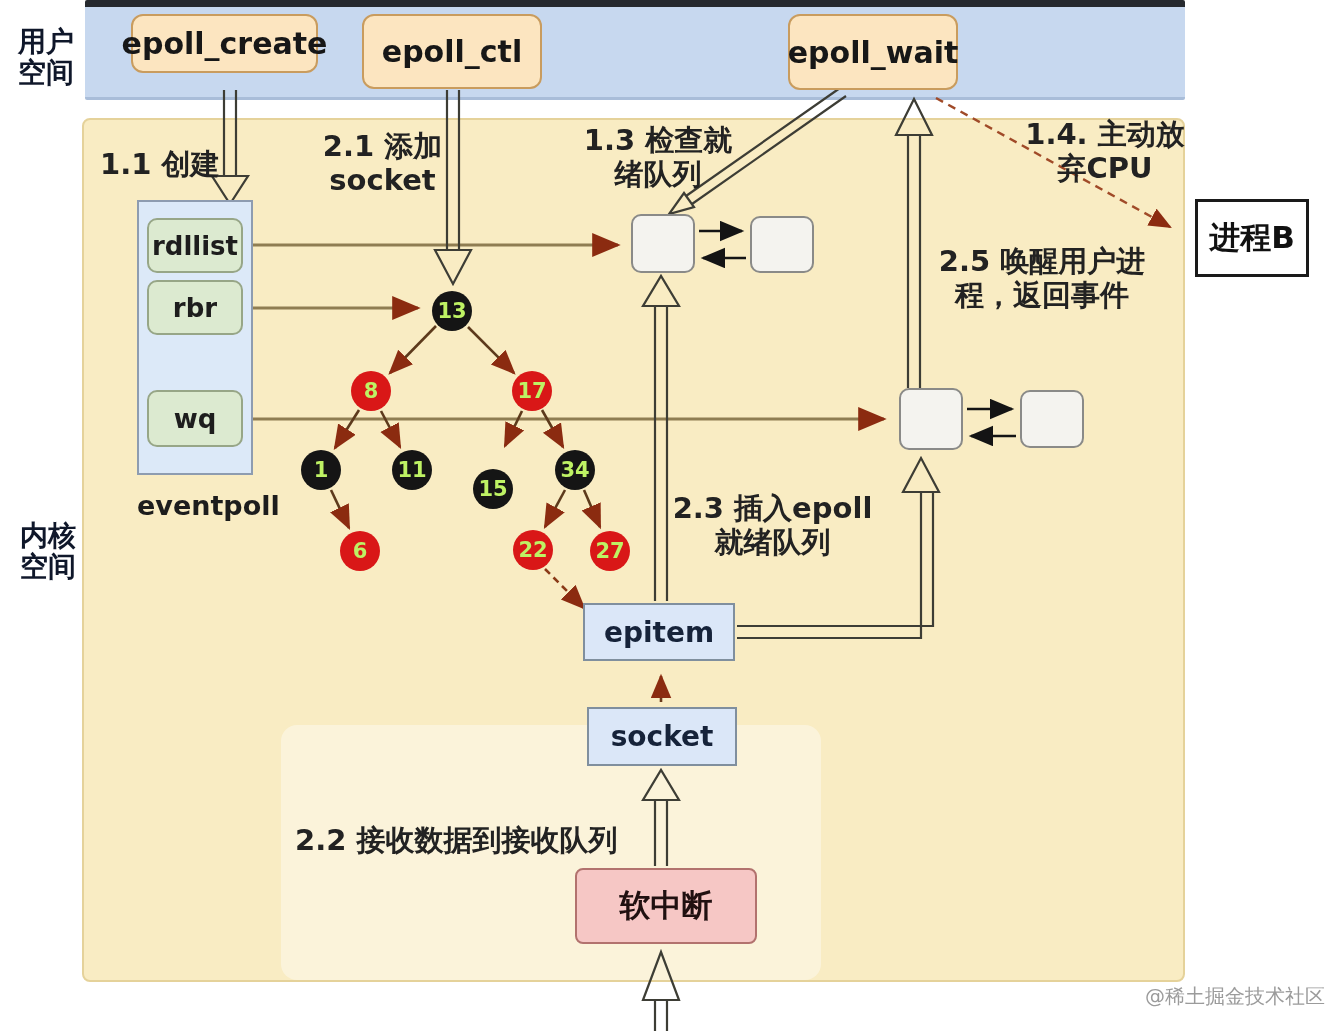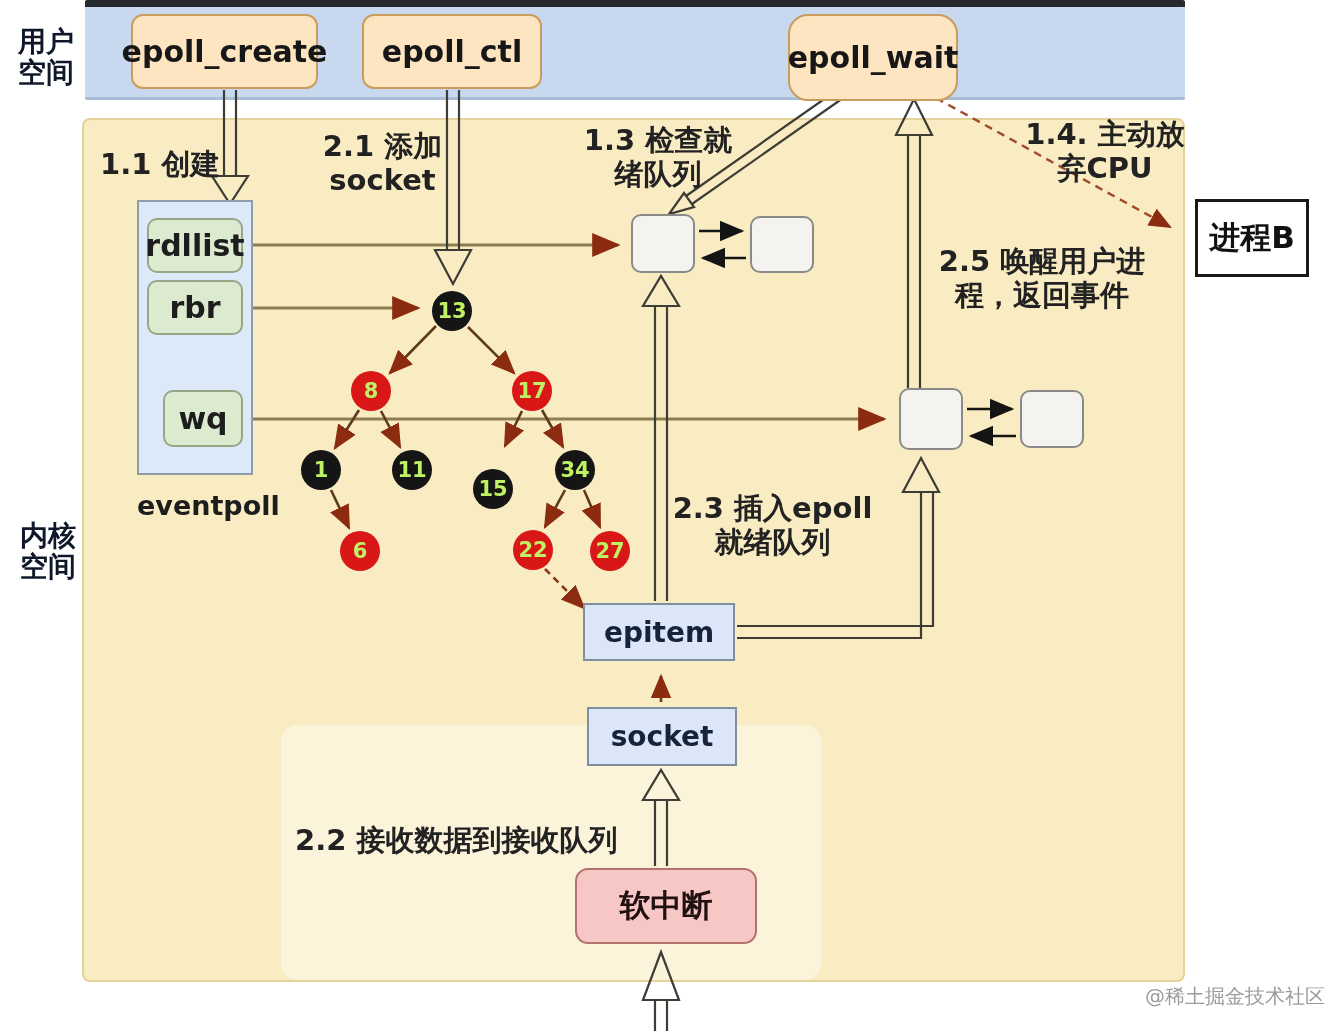--- a/index.html
+++ b/index.html
@@ -20,36 +20,36 @@
 
   
   .syscall{background:#fce5c0;border:2.5px solid #c99c5e;border-radius:12px;
            display:flex;align-items:center;justify-content:center;
            font-size:30px;font-weight:700;color:#171717;}
 
   
   .eventpoll{background:#dce9f8;border:2px solid #8e9cb0;}
   .field{background:#dcead0;border:2px solid #97a687;border-radius:10px;
          display:flex;align-items:center;justify-content:center;
-         font-size:30px;font-weight:700;color:#1d1d1d;}
+         font-size:26px;font-weight:700;color:#1d1d1d;}
   .cap{font-size:27px;font-weight:700;color:#1d1d1d;}
 
   
   .rbnode{width:40px;height:40px;border-radius:50%;display:flex;align-items:center;justify-content:center;
           font-size:21px;font-weight:700;color:#bef264;}
   .rbnode[data-color="black"]{background:#151515;}
   .rbnode[data-color="red"]{background:#d91717;}
 
   
   .sq{background:#f4f3ef;border:2.5px solid #8a8a88;border-radius:10px;}
 
   
   .bluebox{background:#dbe7f8;border:2px solid #808f9e;display:flex;align-items:center;justify-content:center;
            font-size:28px;font-weight:700;color:#16233a;}
-  .softirq{background:#f6c7c5;border:2.5px solid #b2726e;border-radius:13px;
+  .softirq{background:#f6c7c5;border:2.5px solid #b2726e;border-radius:8px;
            display:flex;align-items:center;justify-content:center;font-size:31px;font-weight:700;color:#201010;}
   .procb{background:#ffffff;border:3px solid #1a1a1a;display:flex;align-items:center;justify-content:center;
          font-size:31px;font-weight:700;color:#111;}
 
   .ann{font-size:29px;font-weight:700;line-height:1.16;white-space:pre-line;color:#222222;}
   .center{text-align:center;}
   .watermark{font-size:20px;color:#9b9b9b;font-weight:400;}
   svg{position:absolute;left:0;top:0;pointer-events:none;}
 </style>
 </head>
@@ -128,28 +128,28 @@
       <polygon points="896,135 932,135 914,99"></polygon>
 
       <path d="M655,866 V800 M667,866 V800"></path>
       <polygon points="643,800 679,800 661,770"></polygon>
 
       <path d="M655,1031 V1000 M667,1031 V1000"></path>
       <polygon points="643,1000 679,1000 661,952"></polygon>
     </g>
   </svg>
 
-  <div class="abs syscall" style="left:131px;top:14px;width:187px;height:75px;">epoll_create</div>
+  <div class="abs syscall" style="left:131px;top:14px;width:187px;height:59px;">epoll_create</div>
   <div class="abs syscall" style="left:362px;top:14px;width:180px;height:75px;">epoll_ctl</div>
-  <div class="abs syscall" style="left:788px;top:14px;width:170px;height:87px;border-radius:20px;">epoll_wait</div>
+  <div class="abs syscall" style="left:788px;top:14px;width:170px;height:76px;">epoll_wait</div>
 
   <div class="abs eventpoll" style="left:137px;top:200px;width:116px;height:275px;"></div>
   <div class="abs field" style="left:147px;top:218px;width:96px;height:55px;">rdllist</div>
   <div class="abs field" style="left:147px;top:280px;width:96px;height:55px;">rbr</div>
-  <div class="abs field" style="left:147px;top:390px;width:80px;height:57px;margin-left:16px;">wq</div>
+  <div class="abs field" style="left:147px;top:390px;width:96px;height:57px;">wq</div>
   <div class="abs cap" style="left:137px;top:490px;width:116px;text-align:center;">eventpoll</div>
 
   <div class="abs rbnode" style="left:432px;top:291px;" data-color="black">13</div>
   <div class="abs rbnode" style="left:351px;top:371px;" data-color="red">8</div>
   <div class="abs rbnode" style="left:512px;top:371px;" data-color="red">17</div>
   <div class="abs rbnode" style="left:301px;top:450px;" data-color="black">1</div>
   <div class="abs rbnode" style="left:392px;top:450px;" data-color="black">11</div>
   <div class="abs rbnode" style="left:473px;top:449px;margin-top:20px;" data-color="black">15</div>
   <div class="abs rbnode" style="left:555px;top:450px;" data-color="black">34</div>
   <div class="abs rbnode" style="left:340px;top:531px;" data-color="red">6</div>

